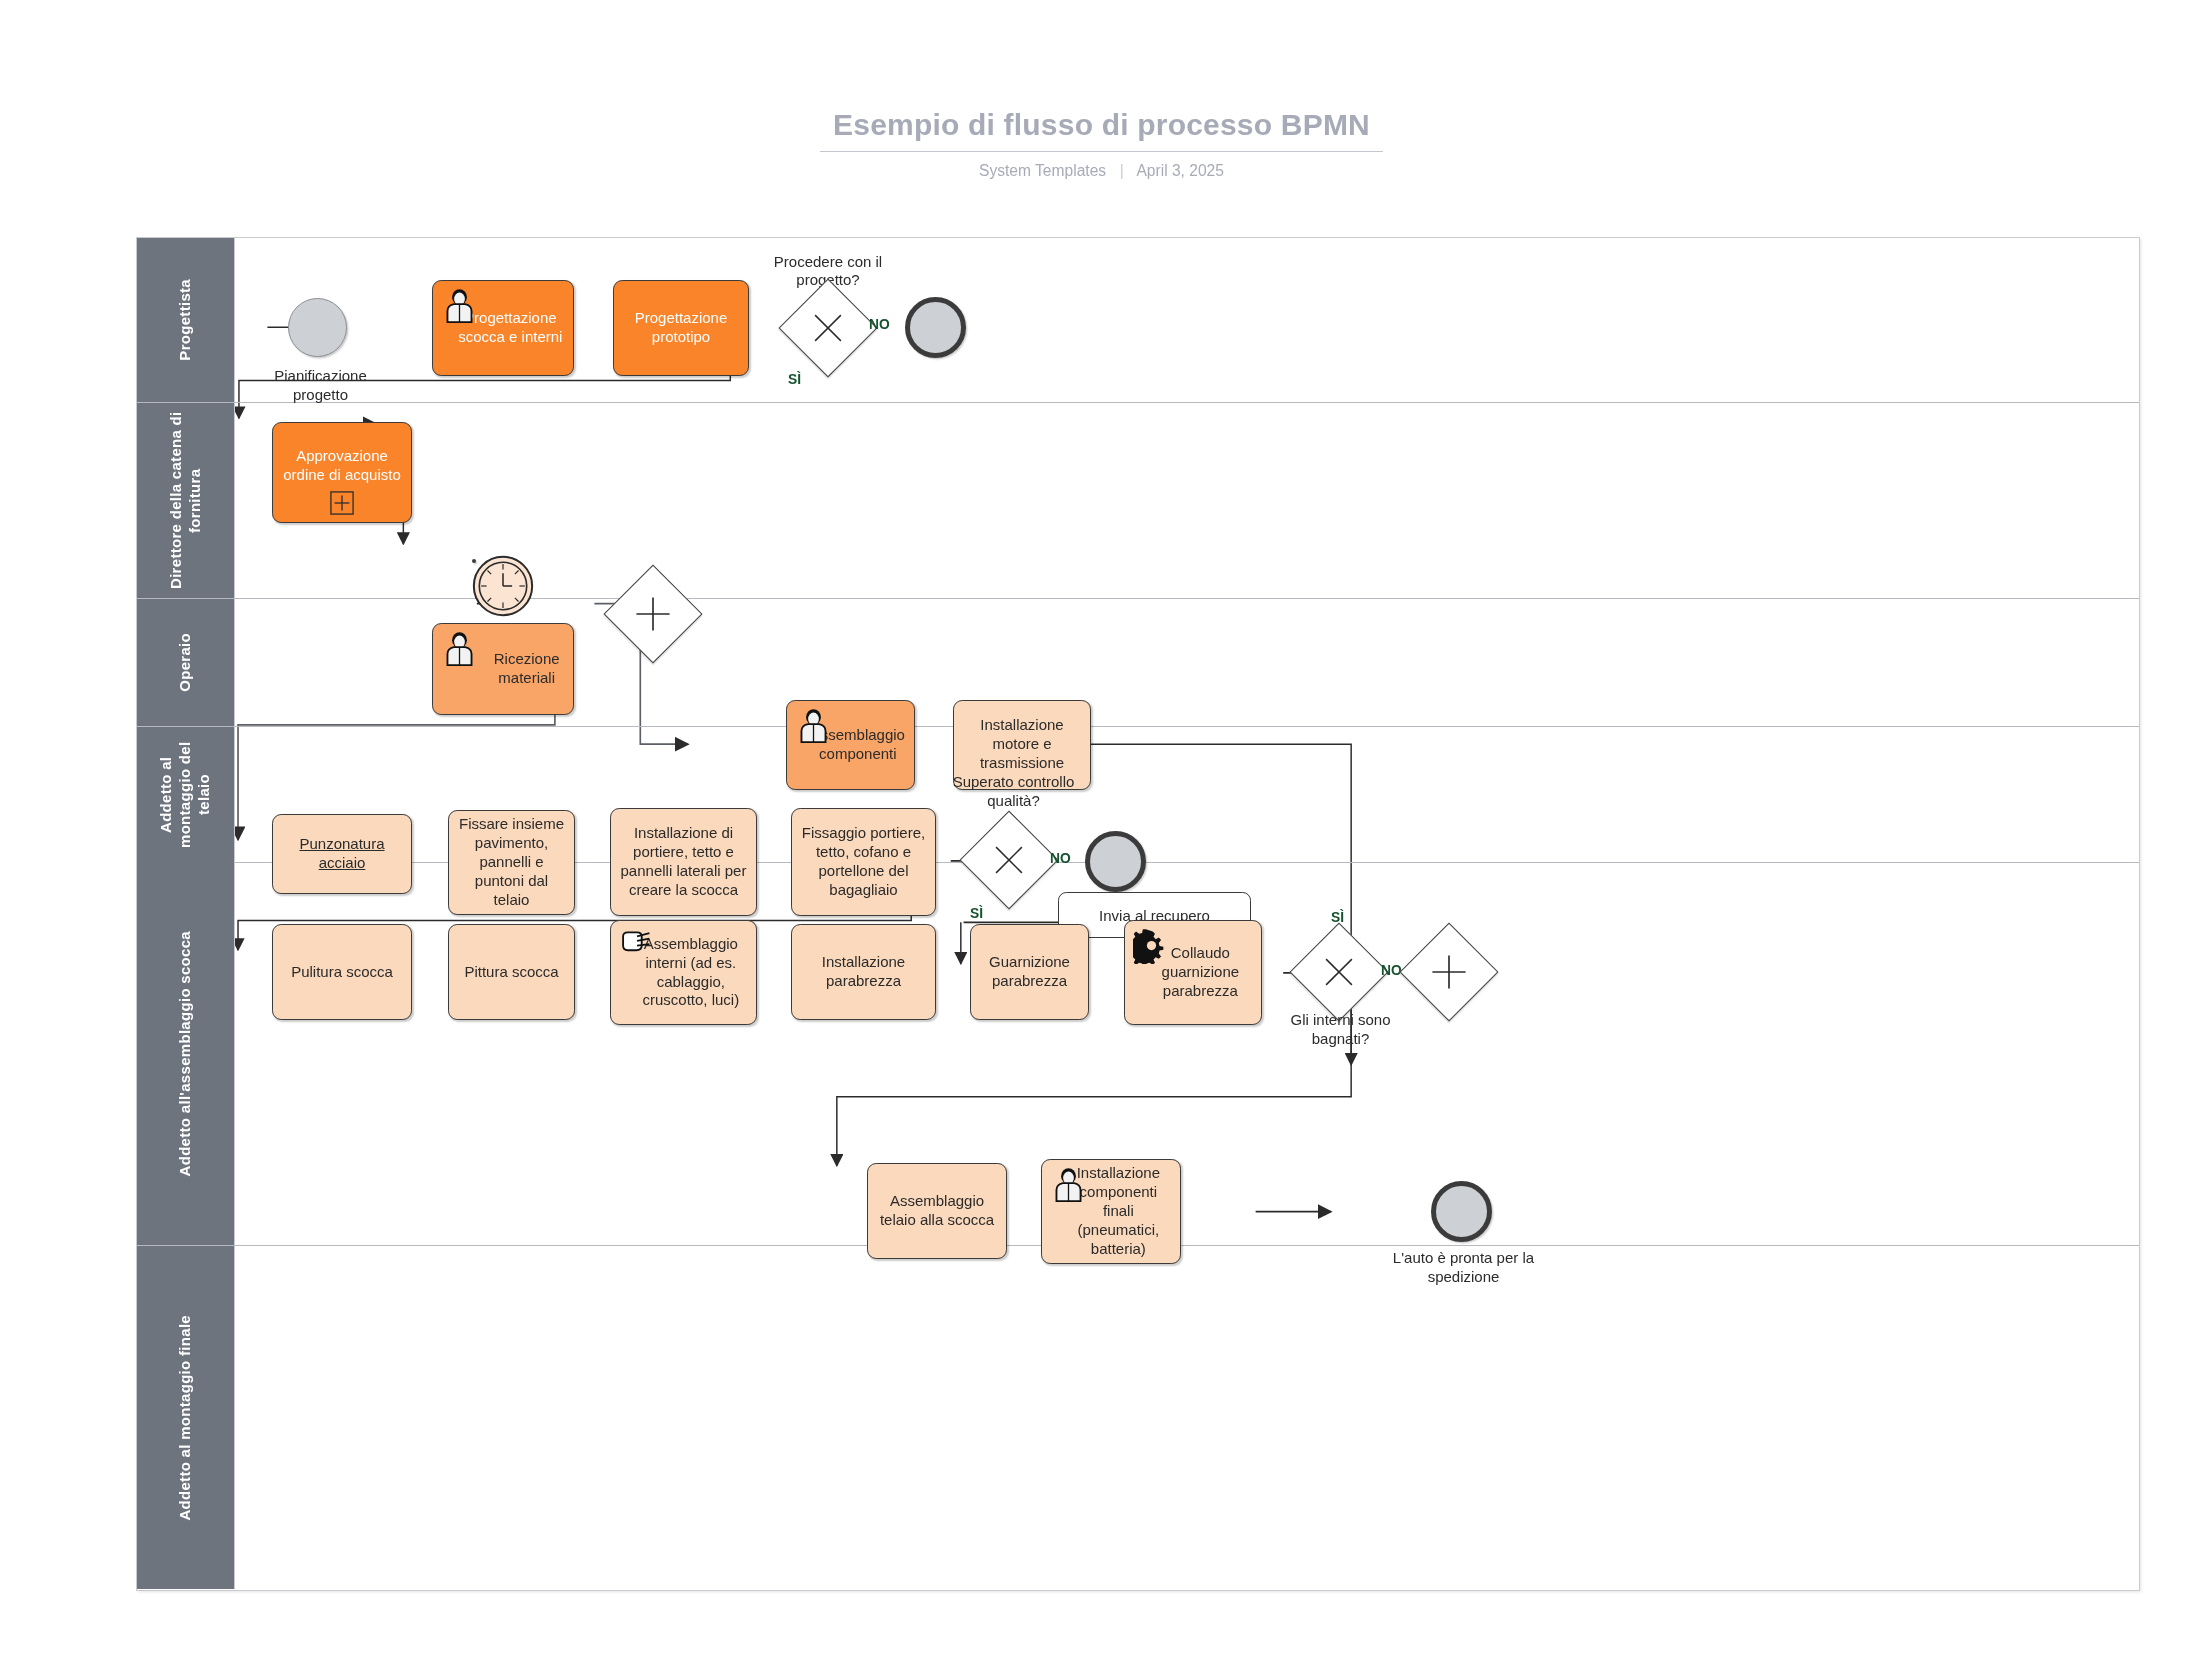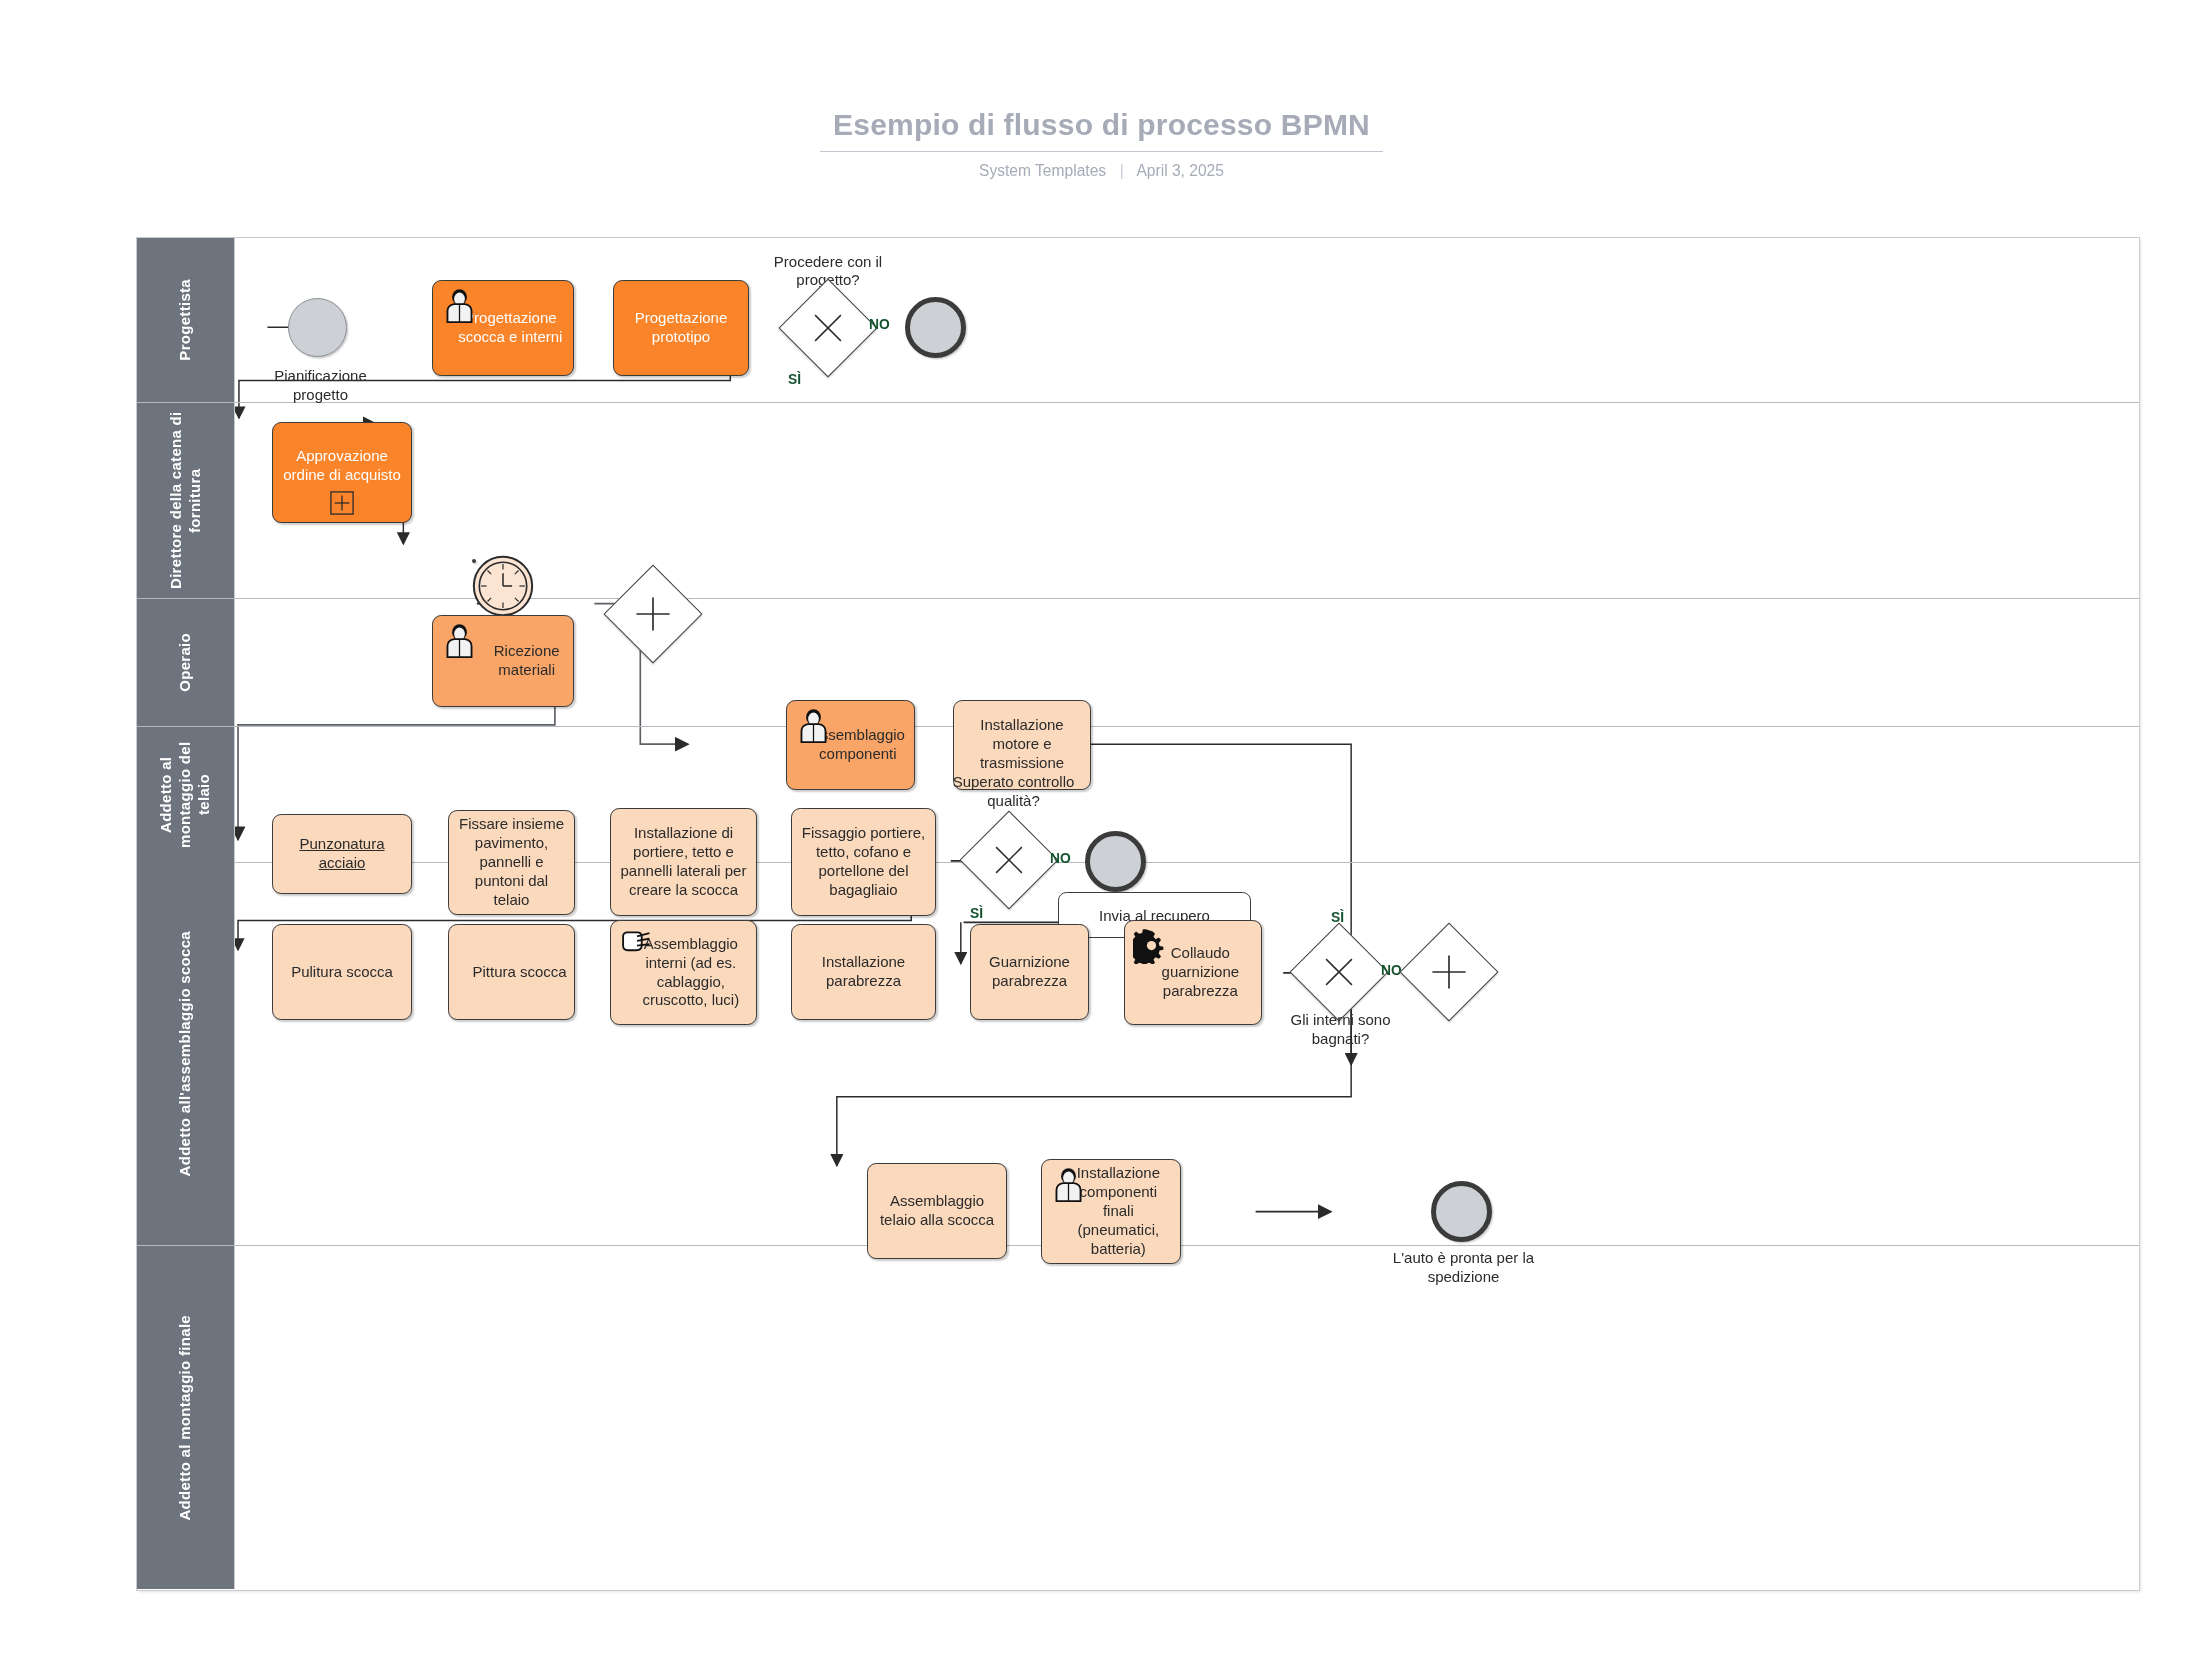--- a/index.html
+++ b/index.html
@@ -244,21 +244,21 @@
         <div class="cap" style="left:213px;top:219px;width:110px;">Due settimane</div>
       </div>
     </div>
 
     <div class="lane" style="top:361px;height:128px;">
       <div class="lane-head">
         <span>Operaio</span>
       </div>
       <div class="lane-body">
 
-        <div class="node task mid has-icon" style="left:197px;top:16px;width:142px;height:92px;padding-left:40px;">
+        <div class="node task mid has-icon" style="left:197px;top:24px;width:142px;height:92px;padding-left:40px;">
           <svg class="task-icon" viewBox="0 0 40 40">
             <ellipse cx="20" cy="11" rx="8" ry="8.5" fill="#111"></ellipse>
             <ellipse cx="20" cy="13" rx="5.8" ry="7" fill="#f2f2f2"></ellipse>
             <path d="M7 38 L7 26 Q7 20 14 18.5 L26 18.5 Q33 20 33 26 L33 38 Z" fill="#f2f2f2" stroke="#111" stroke-width="2"></path>
             <path d="M20 19 L20 38" stroke="#111" stroke-width="1.4"></path>
           </svg>
           <span class="lbl">Ricezione materiali</span>
         </div>
 
         <div class="gw" style="left:383px;top:-20px;width:70px;height:70px;">
@@ -325,21 +325,21 @@
 
         <div class="node event end" style="left:850px;top:-31px;width:61px;height:61px;"></div>
 
         <div class="annot" style="left:823px;top:11px;width:193px;height:46px;margin-top:19px;">
           <span>Invia al recupero</span>
         </div>
 
         <div class="node task light" style="left:37px;top:62px;width:140px;height:96px;">
           <span class="lbl">Pulitura scocca</span>
         </div>
-        <div class="node task light" style="left:213px;top:62px;width:127px;height:96px;justify-content:flex-end;">
+        <div class="node task light" style="left:213px;top:62px;width:127px;height:96px;">
           <span class="lbl">Pittura scocca</span>
         </div>
 
         <div class="node task light has-icon" style="left:375px;top:58px;width:147px;height:105px;">
           <svg class="task-icon" viewBox="0 0 44 40" style="left:5.5px;top:5.5px;width:37px;height:31px;">
             <path d="M6 12 q0-5 6-5 h12 q6 0 6 5 v12 q0 6-7 6 h-11 q-6 0-6-6 z" fill="#ffffff" stroke="#111" stroke-width="2.4"></path>
             <path d="M24 12 L40 8 M24 18 L40 15 M24 24 L40 22" stroke="#111" stroke-width="2.4" fill="none"></path>
           </svg>
           <span class="lbl">Assemblaggio interni (ad es. cablaggio, cruscotto, luci)</span>
         </div>

